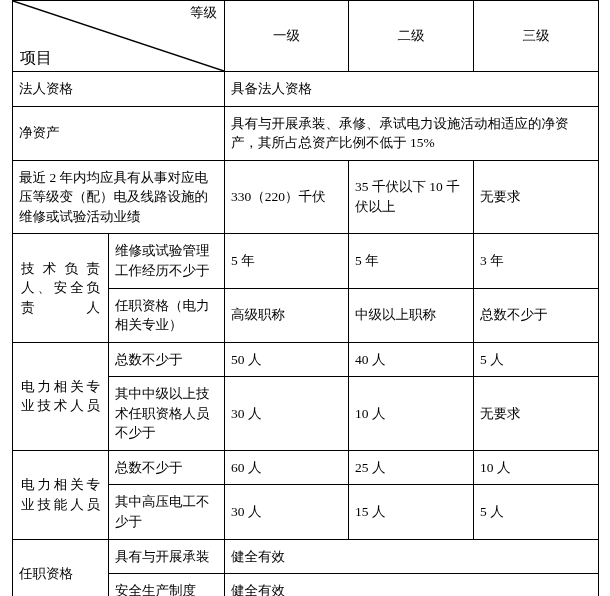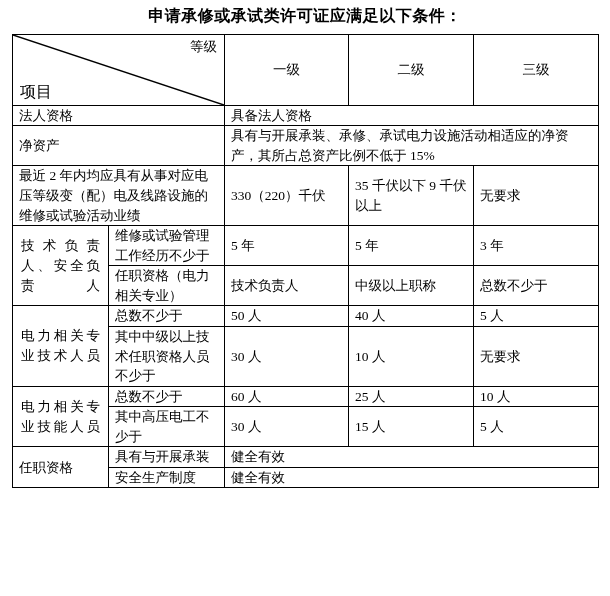--- a/index.html
+++ b/index.html
@@ -30,21 +30,21 @@
     line-height: 1.3;
   }
   table.spec {
     border-collapse: collapse;
     width: 586px;
     table-layout: fixed;
     font-size: 13.5px;
   }
   table.spec td {
     border: 1px solid #000000;
-    padding: 0 6px;
+    padding: 7px 6px;
     vertical-align: middle;
     line-height: 1.45;
   }
   
   col.c1 { width: 96px; }
   col.c2 { width: 116px; }
   col.c3 { width: 124px; }
   col.c4 { width: 125px; }
   col.c5 { width: 125px; }
 
@@ -89,21 +89,20 @@
     text-align: center;
     font-size: 13.5px;
   }
   .tall { height: 54px; font-family: Liberation Serif, serif; }
 </style>
 </head>
 <body>
 
 <div class="page">
 
-  <div class="doc-title">申请承修或承试类许可证应满足以下条件：</div>
 
   <table class="spec">
     <colgroup>
       <col class="c1">
         <col class="c2">
         <col class="c3">
         <col class="c4">
         <col class="c5">
     </colgroup>
     <tbody>
@@ -127,35 +126,35 @@
       </tr>
 
       <tr>
         <td class="lbl-plain" colspan="2">净资产</td>
         <td colspan="3">具有与开展承装、承修、承试电力设施活动相适应的净资产，其所占总资产比例不低于 15%</td>
       </tr>
 
       <tr>
         <td class="lbl-plain tall" colspan="2">最近 2 年内均应具有从事对应电压等级变（配）电及线路设施的维修或试验活动业绩</td>
         <td>330（220）千伏</td>
-        <td>35 千伏以下 9 千伏以上</td>
+        <td>35 千伏以下 10 千伏以上</td>
         <td>无要求</td>
       </tr>
 
       <tr>
         <td class="lbl-sparse" rowspan="2">技术负责人、安全负责人</td>
         <td class="lbl-plain">维修或试验管理工作经历不少于</td>
         <td>5 年</td>
         <td>5 年</td>
         <td>3 年</td>
       </tr>
 
       <tr>
         <td class="lbl-plain">任职资格（电力相关专业）</td>
-        <td>技术负责人</td>
+        <td>高级职称</td>
         <td>中级以上职称</td>
         <td>总数不少于</td>
       </tr>
 
       <tr>
         <td class="lbl-sparse" rowspan="2">电力相关专业技术人员</td>
         <td class="lbl-plain">总数不少于</td>
         <td>50 人</td>
         <td>40 人</td>
         <td>5 人</td>

